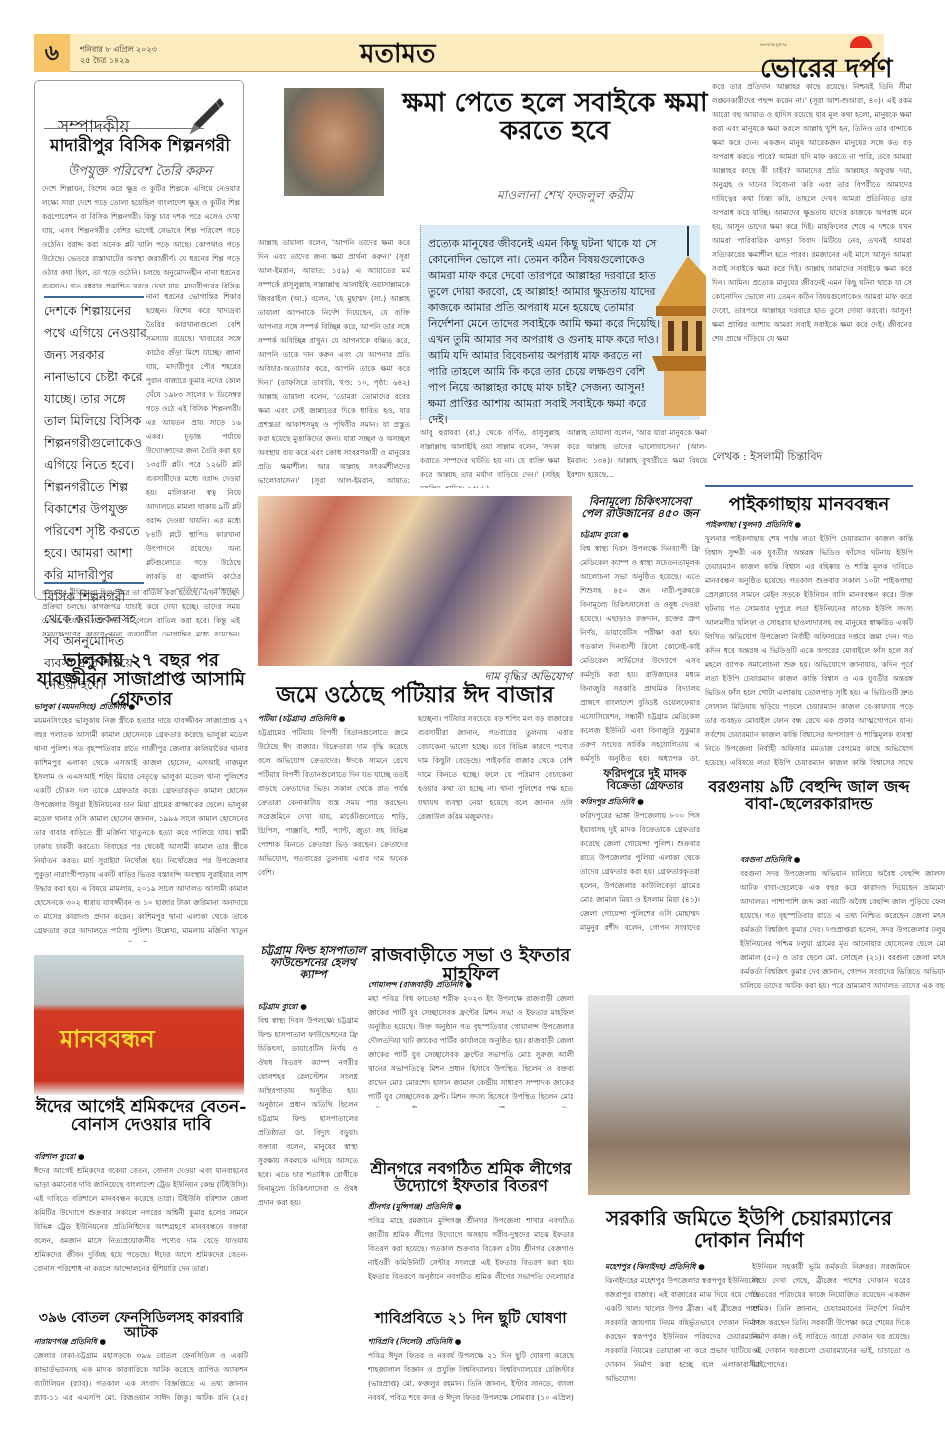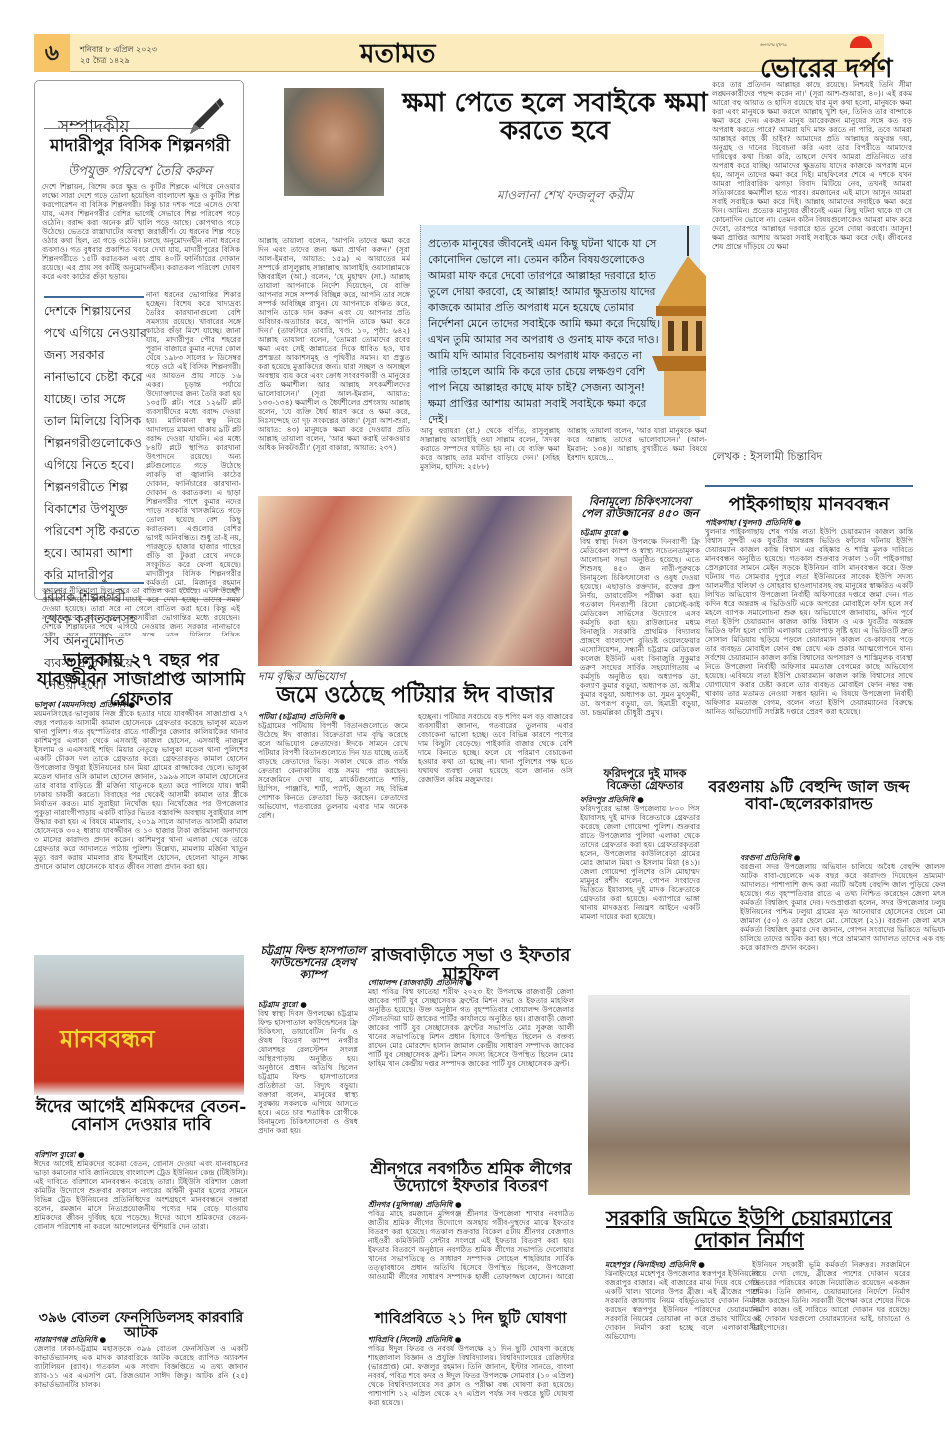--- a/index.html
+++ b/index.html
@@ -1,20 +1,20 @@
 <!DOCTYPE html>
 <html><head>
 <meta charset="utf-8">
 <style>
   * { box-sizing: border-box; margin: 0; padding: 0; }
   html, body { width: 945px; height: 1452px; background: #fff; overflow: hidden; }
   body { position: relative; font-family: "DejaVu Sans", sans-serif; color: #222; }
   .abs { position: absolute; }
   .serif { font-family: "DejaVu Serif", serif; }
-  .body-text { font-size: 7.4px; line-height: 9px; color: #333; text-align: justify; overflow: hidden; }
+  .body-text { font-size: 7.4px; line-height: 14px; color: #333; text-align: justify; overflow: hidden; }
   .dateline { font-weight: bold; font-style: italic; font-size: 7.6px; color: #111; display: block; }
   .headline { font-weight: bold; color: #111; text-align: center; line-height: 1.08; }
 
   
   #masthead { left: 34px; top: 34px; width: 408px; height: 38px; background: #fcecbd; border-bottom: 1px solid #c9a86a; }
   #page-num { left: 34px; top: 34px; width: 36px; height: 38px; background: #f7c567; display:flex; align-items:center; justify-content:center; font-size: 22px; font-weight: bold; }
   #date-box { left: 80px; top: 44px; font-size: 8px; line-height: 11px; color:#333; }
   #section-title { left: 360px; top: 33px; font-size: 26px; font-weight: bold; color:#111; }
   #mast-right { left: 442px; top: 34px; width: 442px; height: 38px; background: #fcecbd; border-bottom: 1px solid #c9a86a; }
   #logo { left: 760px; top: 40px; font-size: 26px; font-weight: bold; color: #111; margin-top: 8px; }
@@ -52,21 +52,21 @@
   #pull-quote { left: 420px; top: 225px; width: 280px; height: 195px; background: #d9ecf7; border-left: 1px dotted #888; }
   #pull-text { left: 428px; top: 236px; width: 236px; font-size: 10.8px; line-height: 16px; color:#111; }
   #minaret { left: 648px; top: 226px; width: 58px; height: 190px; }
   #feat-col2 { left: 420px; top: 426px; width: 140px; height: 62px; }
   #feat-col3 { left: 567px; top: 426px; width: 140px; height: 62px; }
   #feat-col4 { left: 712px; top: 80px; width: 200px; height: 390px; }
   #writer-line { left: 712px; top: 448px; width: 200px; font-size: 11px; color:#333; }
 
   
   #bazaar-photo { left: 258px; top: 496px; width: 314px; height: 170px; background: linear-gradient(120deg, #f0d7b8 0%, #c96e58 20%, #ecd1a7 40%, #6b5e7a 60%, #d7b7a0 80%, #a0534a 100%); }
-  #bazaar-kicker { left: 258px; top: 668px; width: 314px; font-size: 11px; font-style: italic; text-align:left; }
+  #bazaar-kicker { left: 258px; top: 668px; width: 314px; font-size: 11px; font-style: italic; text-align:right; }
   #bazaar-title { left: 258px; top: 683px; width: 314px; font-size: 22px; }
   #bazaar-body1 { left: 258px; top: 712px; width: 150px; height: 225px; }
   #bazaar-body2 { left: 418px; top: 712px; width: 155px; height: 225px; }
 
   
   #raozan-title { left: 580px; top: 496px; width: 120px; font-size: 11px; font-style: italic; }
   #raozan-body { left: 580px; top: 528px; width: 120px; height: 236px; }
   #faridpur-title { left: 590px; top: 768px; width: 110px; font-size: 11px; }
   #faridpur-body { left: 580px; top: 795px; width: 120px; height: 140px; }
 
@@ -81,21 +81,21 @@
   #cfh-title { left: 258px; top: 945px; width: 110px; font-size: 11px; font-style: italic; }
   #cfh-body { left: 258px; top: 1000px; width: 100px; height: 400px; }
   #rajbari-title { left: 368px; top: 945px; width: 206px; font-size: 18px; }
   #rajbari-body { left: 368px; top: 978px; width: 206px; height: 130px; }
   #srinagar-title { left: 368px; top: 1160px; width: 206px; font-size: 16px; }
   #srinagar-body { left: 368px; top: 1200px; width: 206px; height: 80px; }
   #shahjalal-title { left: 368px; top: 1310px; width: 206px; font-size: 15px; }
   #shahjalal-body { left: 368px; top: 1335px; width: 206px; height: 70px; }
 
   #shop-photo { left: 588px; top: 995px; width: 322px; height: 200px; background: linear-gradient(180deg, #eaeaea 0%, #bfbfbf 40%, #8c7865 75%, #c2aa8c 100%); }
-  #shop-title { left: 588px; top: 1208px; width: 322px; font-size: 20px; text-decoration: underline; }
+  #shop-title { left: 588px; top: 1208px; width: 322px; font-size: 20px; }
   #shop-body1 { left: 588px; top: 1260px; width: 155px; height: 145px; margin-left: 17px; }
   #shop-body2 { left: 752px; top: 1260px; width: 158px; height: 145px; }
 </style>
 </head>
 <body>
 
 <div id="masthead" class="abs"></div>
 <div id="mast-right" class="abs"></div>
 <div id="page-num" class="abs serif">৬</div>
 <div id="date-box" class="abs">

